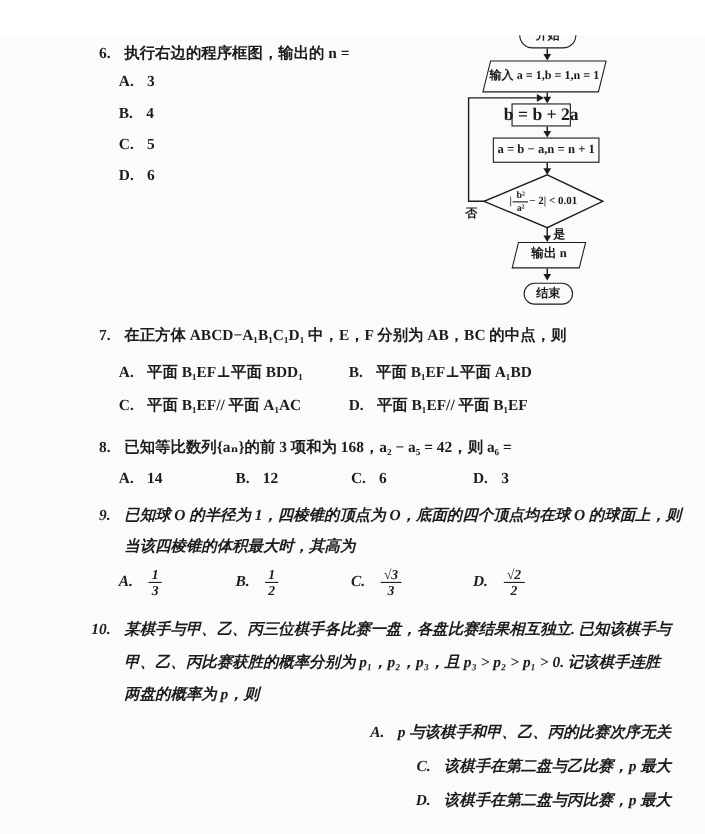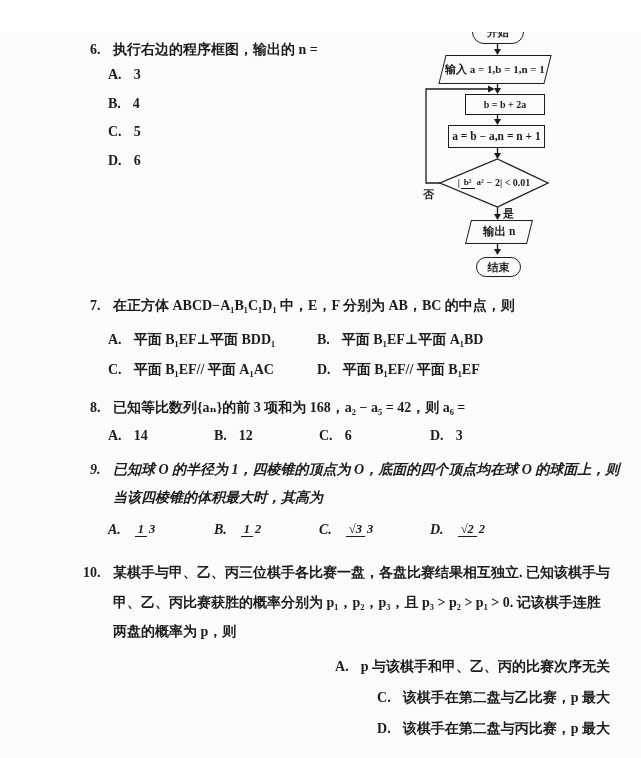--- a/index.html
+++ b/index.html
@@ -27,37 +27,37 @@
   .q-6 .opt{height:28.5px;}
   
   .q-7 .opts{display:grid;grid-template-columns:209px 1fr;grid-row-gap:11px;margin-top:15px;padding-left:18px;}
   
   .q-8 .opts{display:grid;grid-template-columns:106px 105px 111px 1fr;margin-top:9px;padding-left:18px;}
   .q-9 .opts{display:grid;grid-template-columns:106px 105px 111px 1fr;margin-top:0;padding-left:18px;}
   .q-9 .opt{display:flex;align-items:center;height:34px;}
   
   .q-10 .opts{margin-top:10px;padding-left:25px;}
   .q-10 .opt{height:31px;text-align:right;}
-  .frac{display:inline-flex;flex-direction:row;align-items:flex-start;line-height:1.12;font-size:12.5px;margin-left:2px;}
+  .frac{display:inline-flex;flex-direction:column;align-items:center;line-height:1.12;font-size:12.5px;margin-left:2px;}
   .frac .fnum{padding:0 3px;border-bottom:1.2px solid currentColor;}
   .frac .fden{padding:0 2px;}
   
   .footer{position:absolute;top:742px;left:0;width:100%;text-align:center;font-size:13px;letter-spacing:1px;}
   
   .fc{position:absolute;left:420px;top:0;width:221px;height:250px;font-size:11px;line-height:1;}
   .fc-svg{position:absolute;left:0;top:0;}
   .fc-node{position:absolute;display:flex;align-items:center;justify-content:center;border:1.3px solid #1c1c1c;box-sizing:border-box;background:transparent;}
   .fc-start{left:52px;top:-12px;width:52px;height:24px;border-radius:13px;}
   .fc-end{left:56px;top:225px;width:45px;height:20px;border-radius:10px;}
   .fc-par{transform:skewX(-14deg);}
   .fc-par>span{display:block;transform:skewX(14deg);white-space:nowrap;}
   .fc-input{left:22px;top:23px;width:106px;height:29px;}
   .fc-output{left:48px;top:188px;width:62px;height:24px;font-size:11.5px;}
   .fc-box{white-space:nowrap;}
-  .fc-assign1{left:45px;top:62px;width:80px;height:21px;font-size:10px;}
+  .fc-assign1{left:45px;top:62px;width:54px;height:21px;font-size:16px;}
   .fc-assign2{left:28px;top:93px;width:97px;height:23px;font-size:11.5px;}
   .fc-cond{position:absolute;left:20px;top:130px;width:108px;height:42px;display:flex;align-items:center;justify-content:center;font-size:10px;white-space:nowrap;}
   .fc-cond .frac{font-size:9px;margin:0 1px;}
   .fc-label{position:absolute;}
   .fc-no{left:3px;top:157px;}
   .fc-yes{left:83px;top:176px;}
 </style>
 </head>
 <body>
 
@@ -183,21 +183,21 @@
       <div class="opt">
           <span class="opt-label">D.</span>
           <span class="frac">
             <span class="fnum">√2</span>
             <span class="fden">2</span>
           </span>
         </div>
     </div>
   </section>
 
-  <section class="q q-10" style="top:526px;">
+  <section class="q q-10" style="top:526px;font-style:italic;">
     <div class="qline">
       <span class="qnum">10.</span><span>某棋手与甲、乙、丙三位棋手各比赛一盘，各盘比赛结果相互独立. 已知该棋手与</span>
     </div>
     <div class="qline" style="padding-left:30px;">
       <span>甲、乙、丙比赛获胜的概率分别为 p₁，p₂，p₃，且 p₃ &gt; p₂ &gt; p₁ &gt; 0. 记该棋手连胜</span>
     </div>
     <div class="qline" style="padding-left:30px;">
       <span>两盘的概率为 p，则</span>
     </div>
     <div class="opts">

